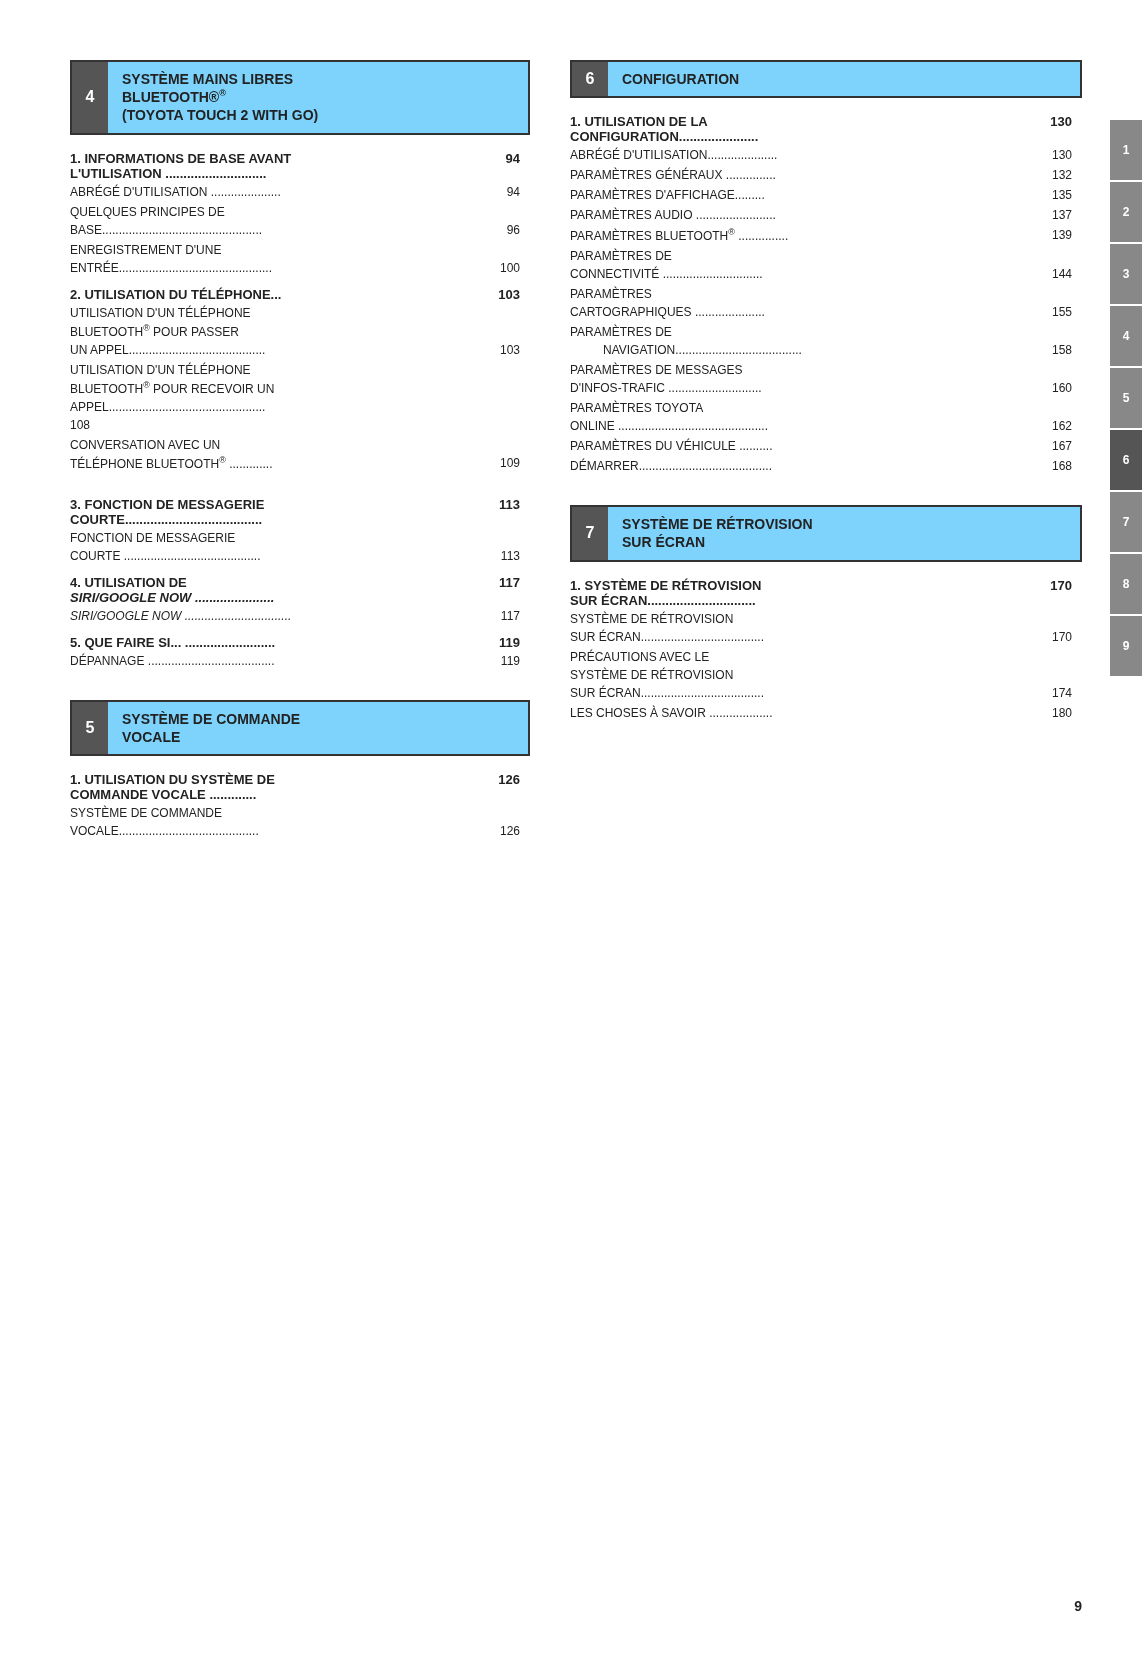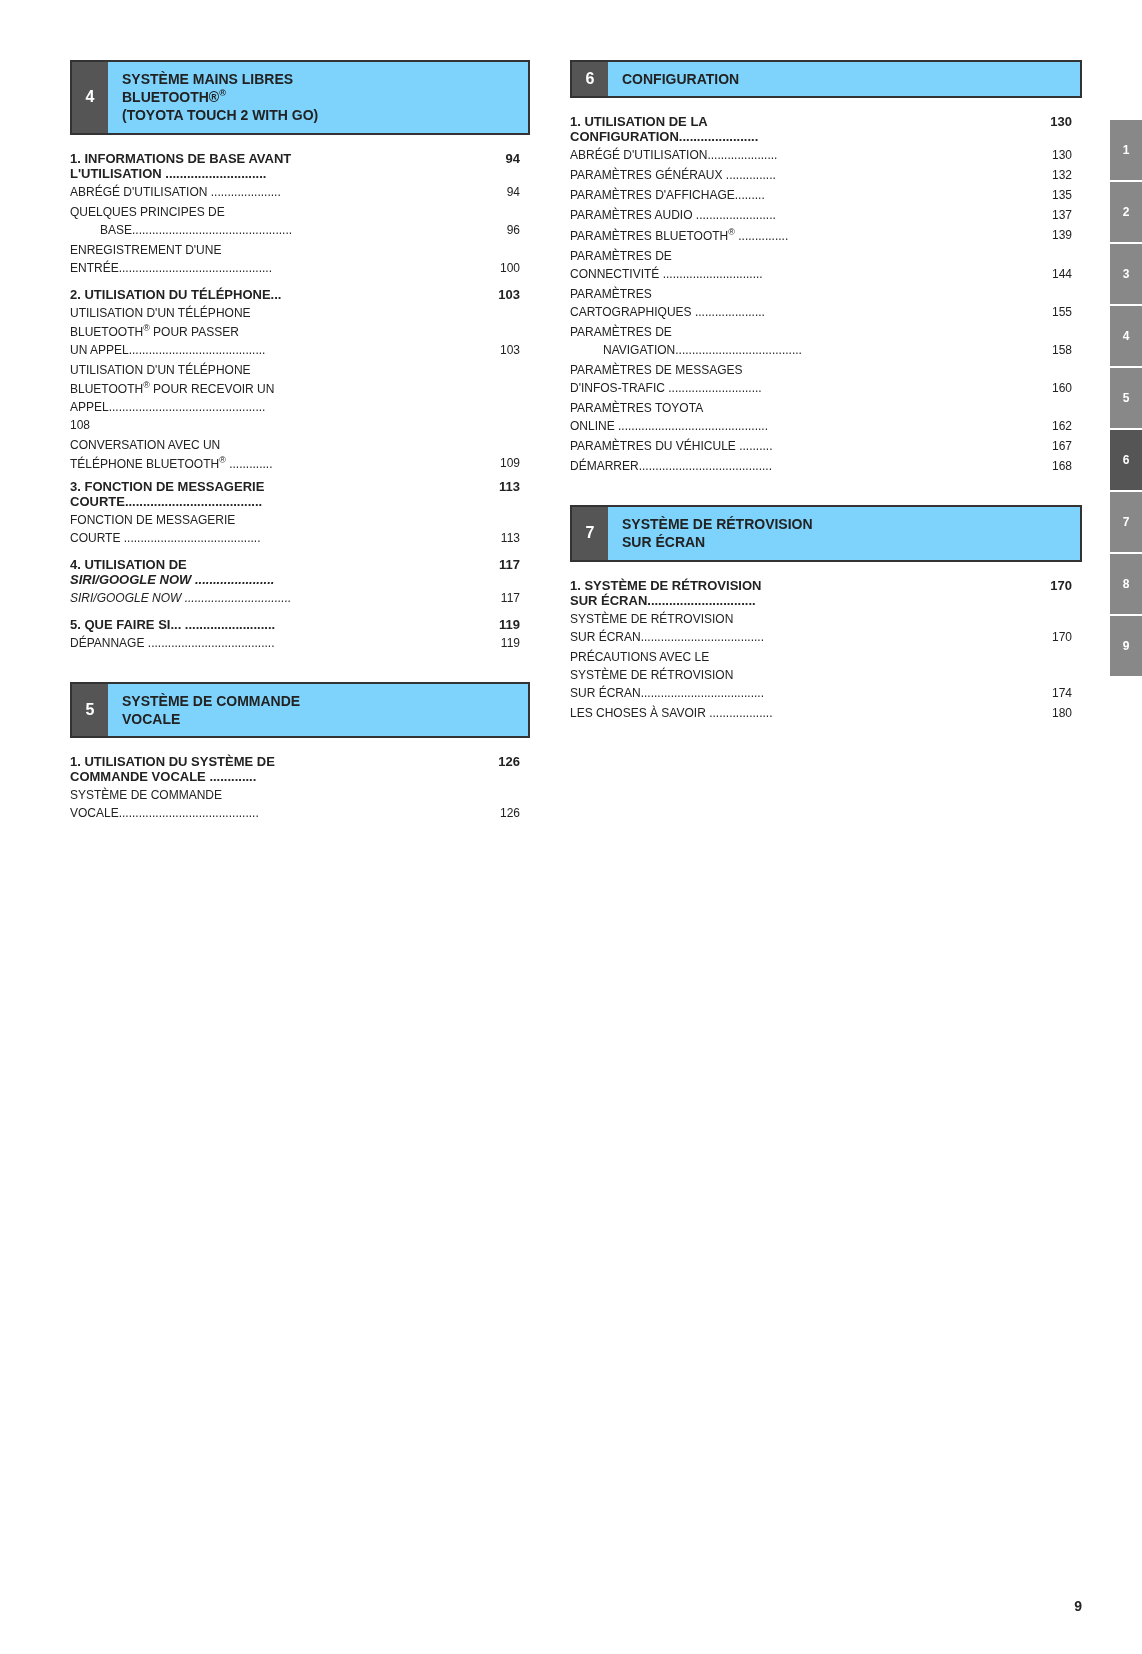--- a/index.html
+++ b/index.html
@@ -198,21 +198,21 @@
       <div class="toc-row">
         <div class="toc-row-label">ABRÉGÉ D'UTILISATION .....................</div>
         <div class="toc-row-page">94</div>
       </div>
 
       <div style="font-size:12px; margin:2px 0; padding-right:10px; text-transform:uppercase; line-height:1.5;">
         <div style="display:flex; justify-content:space-between;">
           <div>QUELQUES PRINCIPES DE</div>
           <div></div>
         </div>
-        <div style="display:flex; justify-content:space-between;margin-left:30px;">
+        <div style="display:flex; justify-content:space-between;">
           <div>BASE................................................</div>
           <div>96</div>
         </div>
       </div>
 
       <div style="font-size:12px; margin:2px 0; padding-right:10px; text-transform:uppercase; line-height:1.5;">
         <div style="display:flex; justify-content:space-between;">
           <div>ENREGISTREMENT D'UNE</div>
           <div></div>
         </div>
@@ -246,21 +246,21 @@
       </div>
 
       <div style="font-size:12px; margin:2px 0; padding-right:10px; text-transform:uppercase; line-height:1.5;">
         <div>CONVERSATION AVEC UN</div>
         <div style="display:flex; justify-content:space-between;">
           <div>TÉLÉPHONE Bluetooth<sup>®</sup> .............</div>
           <div>109</div>
         </div>
       </div>
 
-      <div class="sub-section-bold-page" style="margin-top:6px;">
+      <div class="sub-section-bold-page" style="margin-top:24px;">
         <div>
           <div>3. FONCTION DE MESSAGERIE</div>
           <div>COURTE......................................&nbsp;</div>
         </div>
         <div>113</div>
       </div>
 
       <div style="font-size:12px; margin:2px 0; padding-right:10px; text-transform:uppercase; line-height:1.5;">
         <div>FONCTION DE MESSAGERIE</div>
         <div style="display:flex; justify-content:space-between;gap:48px;">

